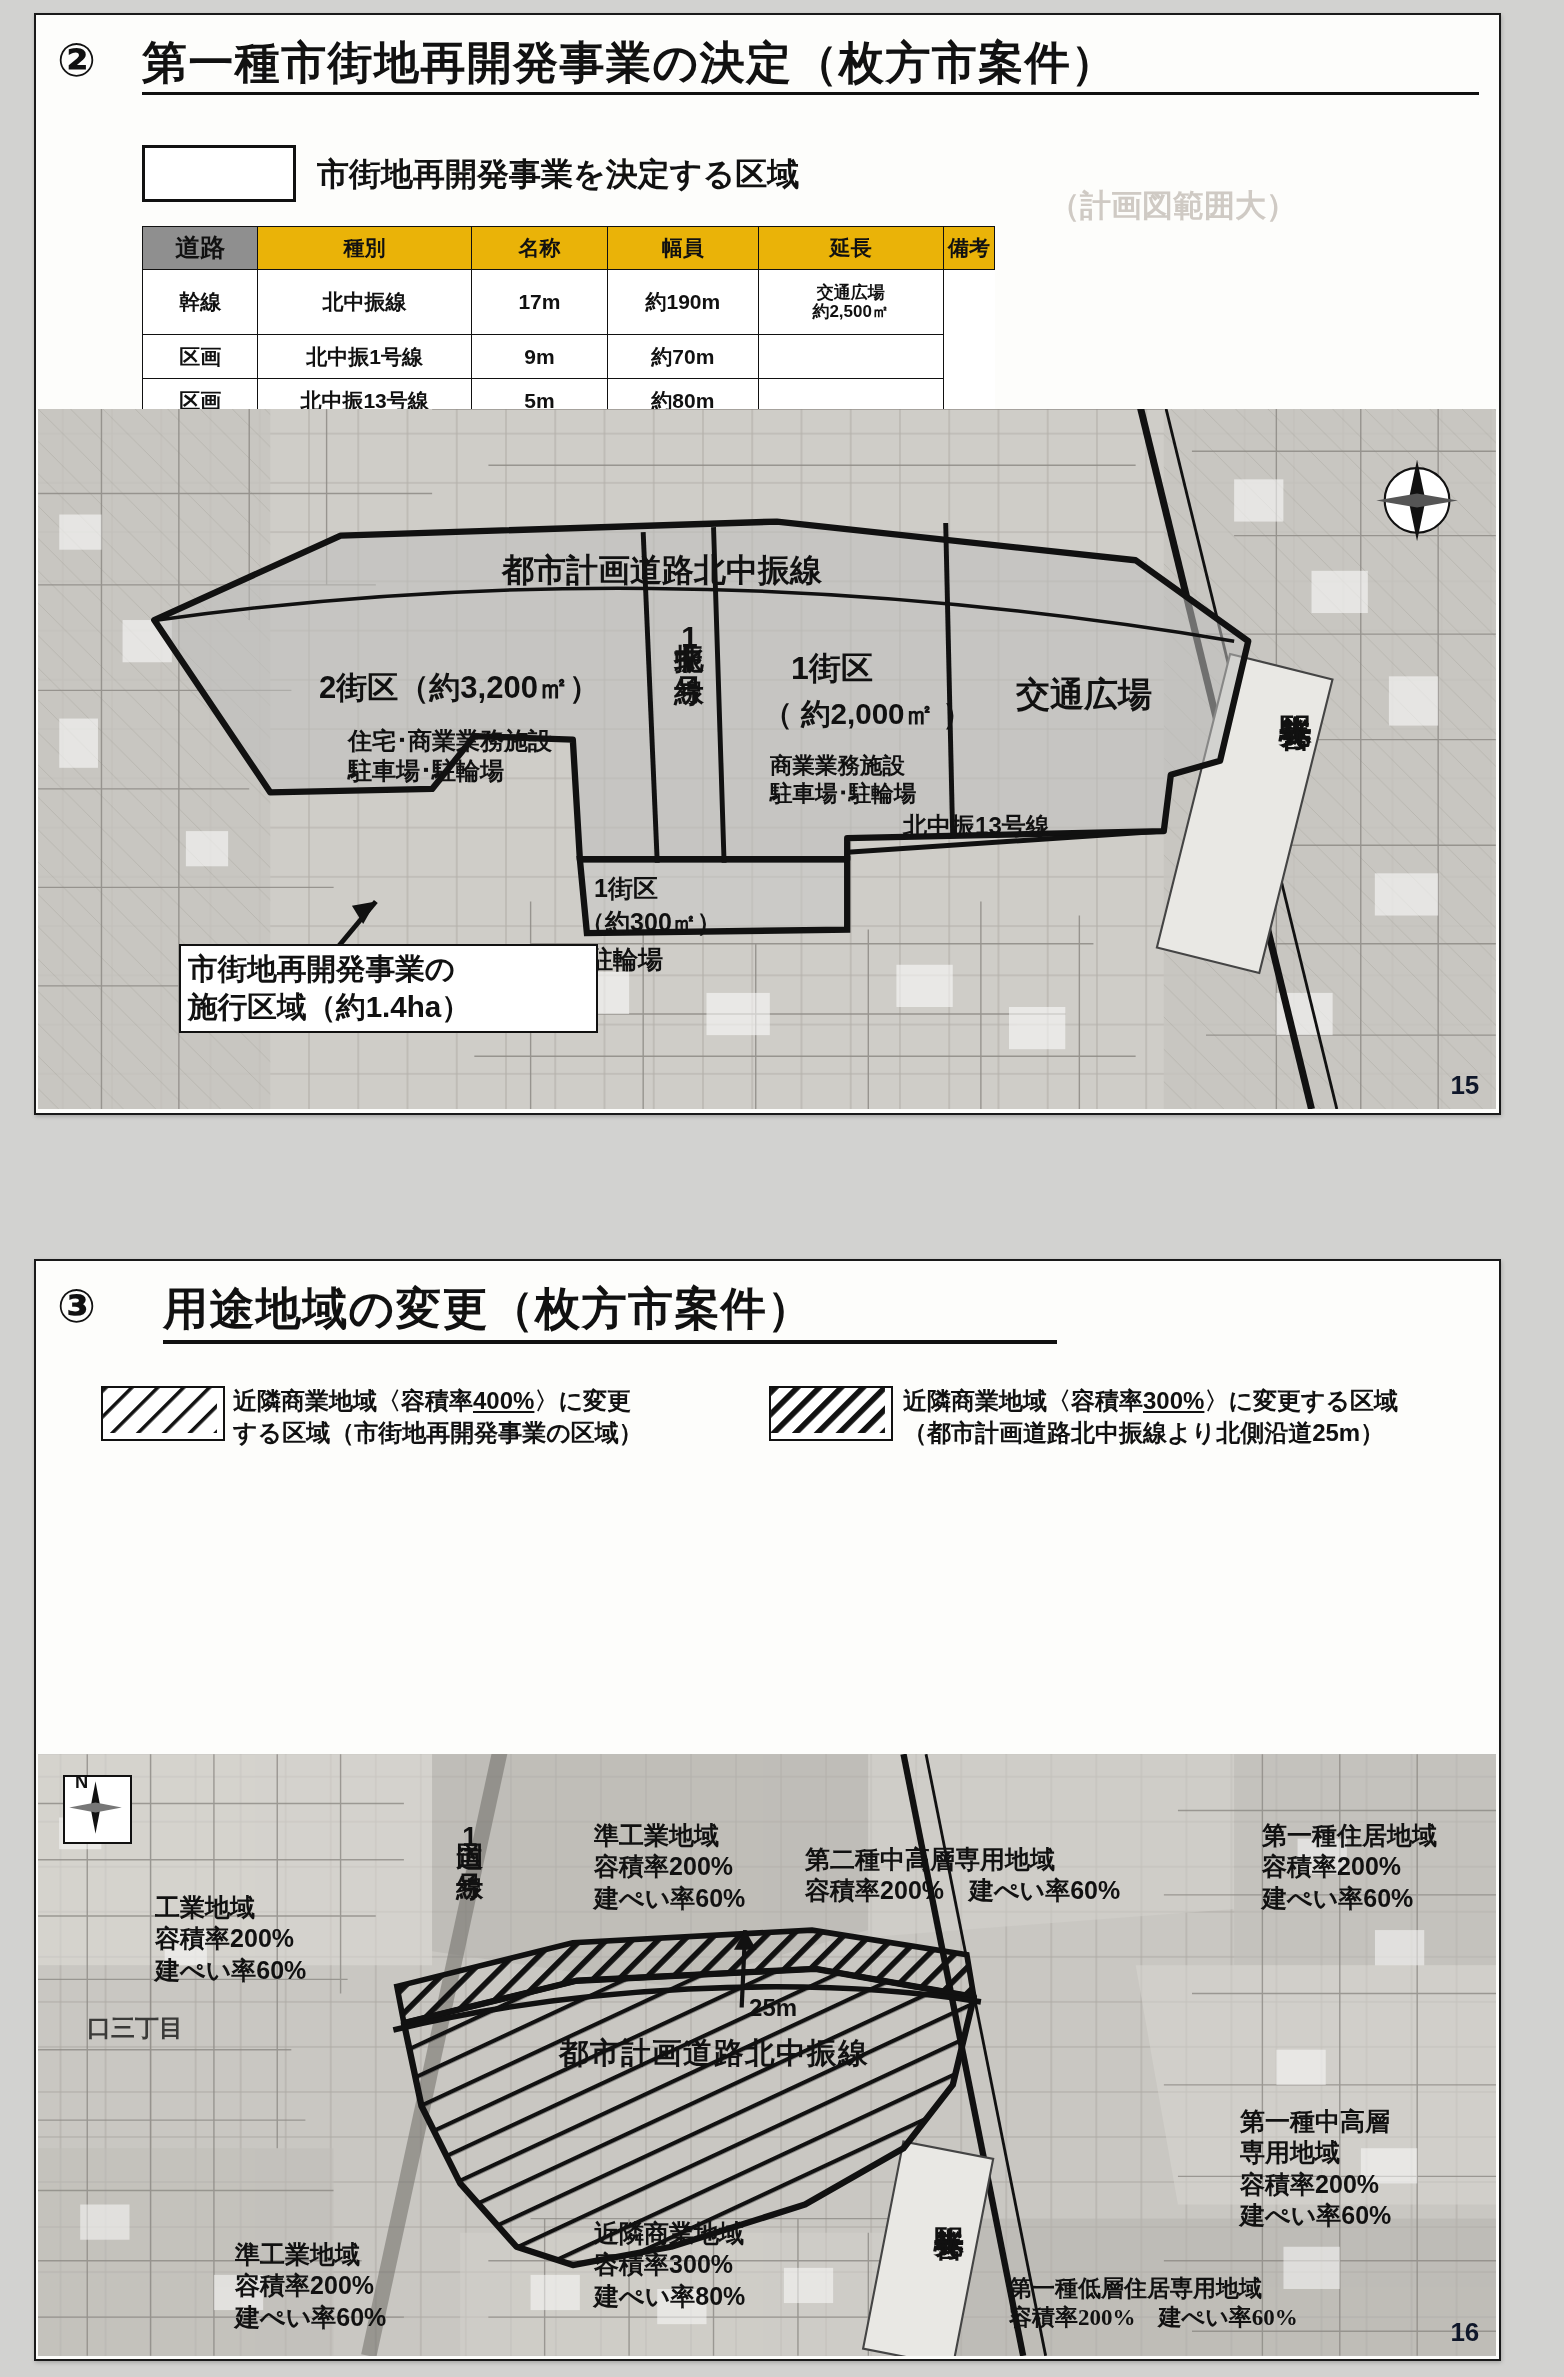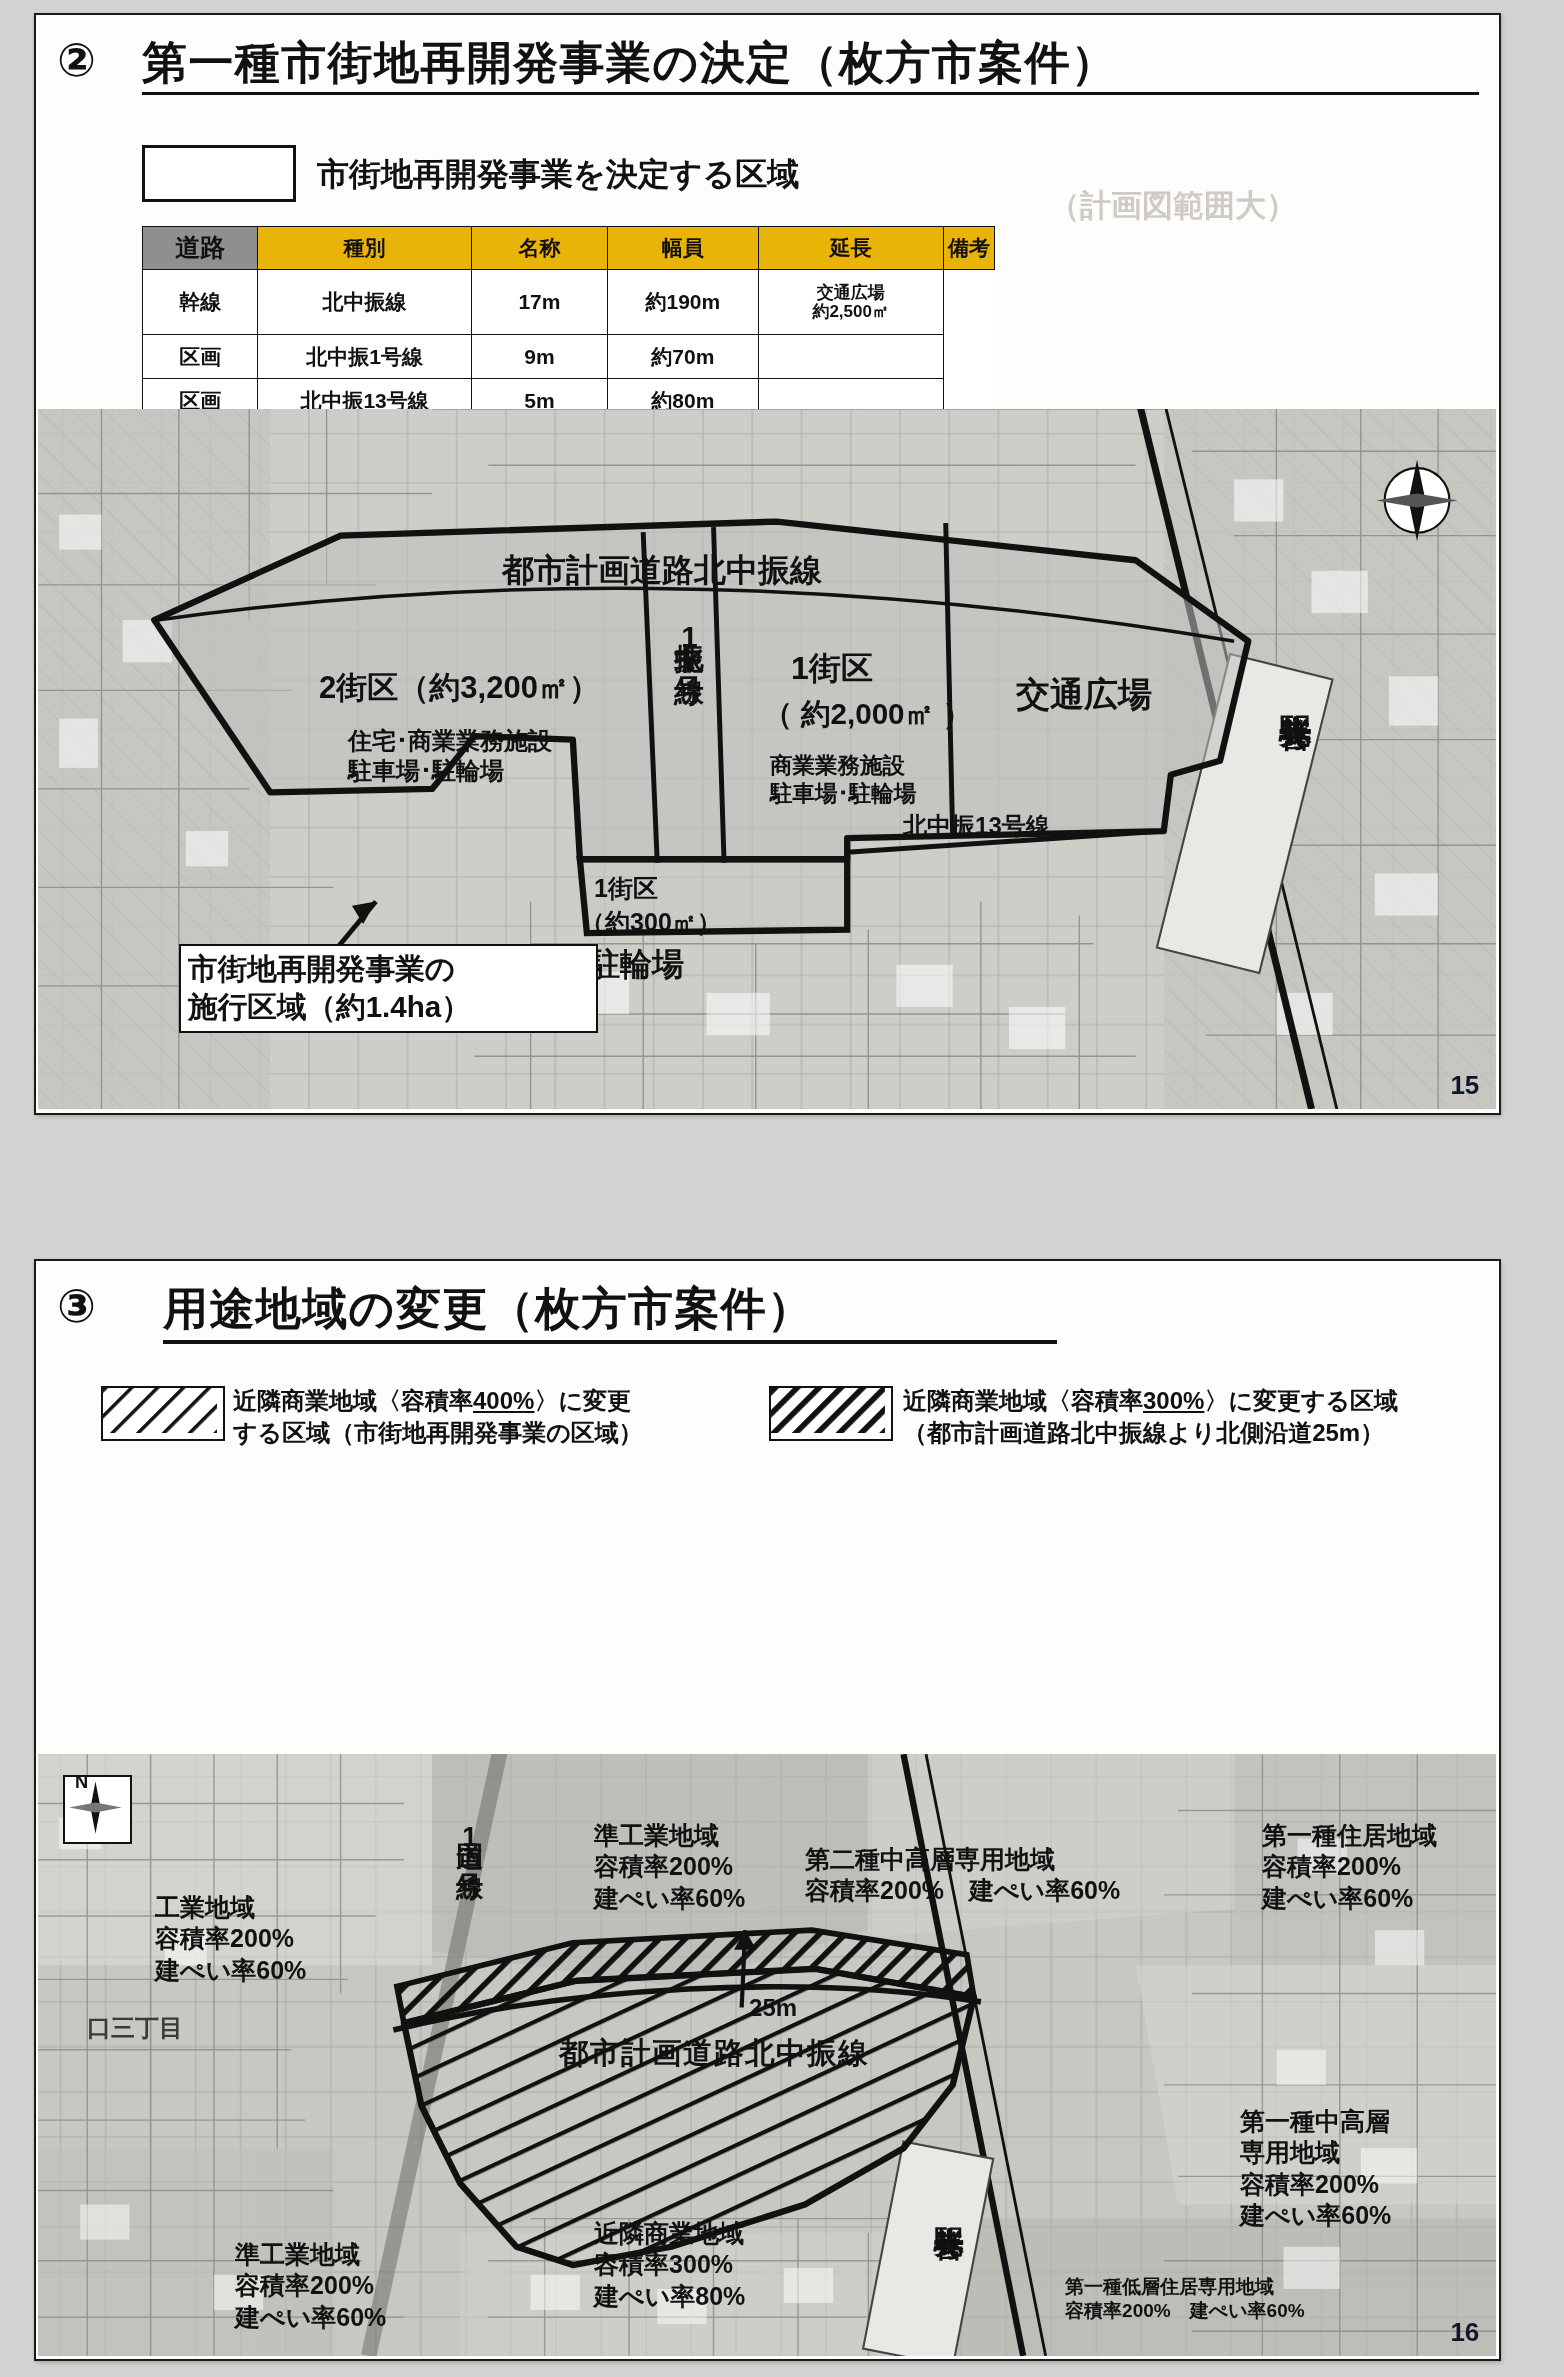--- a/index.html
+++ b/index.html
@@ -188,21 +188,21 @@
       <div class="mlabel" style="left:725px;top:287px;font-size:29.6px;">（ 約2,000㎡ ）</div>
       <div class="mlabel" style="left:732px;top:343px;font-size:22.5px;white-space:pre-line;">商業業務施設
 駐車場･駐輪場</div>
 
       <div class="mlabel" style="left:978px;top:264px;font-size:34px;">交通広場</div>
 
       <div class="mlabel" style="left:865px;top:402px;font-size:24px;">北中振13号線</div>
 
       <div class="mlabel" style="left:556px;top:464px;font-size:25px;">1街区</div>
       <div class="mlabel" style="left:542px;top:498px;font-size:25px;">（約300㎡）</div>
-      <div class="mlabel" style="left:550px;top:535px;font-size:32px;">駐輪場</div>
+      <div class="mlabel" style="left:550px;top:535px;font-size:25px;">駐輪場</div>
 
       <div class="mlabel vert" style="left:1238px;top:281px;font-size:32px;">光善寺駅</div>
 
       <div class="callout" style="left:141px;top:535px;width:401px;font-size:29.6px;white-space:pre-line;">市街地再開発事業の
 施行区域（約1.4ha）</div>
     </div>
 
     <div class="pageno" style="right:19.7px;bottom:11.3px;">15</div>
   </div>
 
@@ -366,21 +366,21 @@
         <span>容積率200%</span><br>
         <span>建ぺい率60%</span>
       </div>
 
       <div class="mlabel" style="left:556px;top:464px;font-size:25px;">
         <span>近隣商業地域</span><br>
         <span>容積率300%</span><br>
         <span>建ぺい率80%</span>
       </div>
 
-      <div class="mlabel" style="left:1027px;top:521px;font-size:19px;">
+      <div class="mlabel" style="left:971px;top:521px;font-size:23px;font-family:Liberation Serif, serif;">
         <span>第一種低層住居専用地域</span><br>
         <span>容積率200%　建ぺい率60%</span>
       </div>
     </div>
 
     <div class="pageno" style="right:19.7px;bottom:11.3px;">16</div>
   </div>
 
 </div>
 

